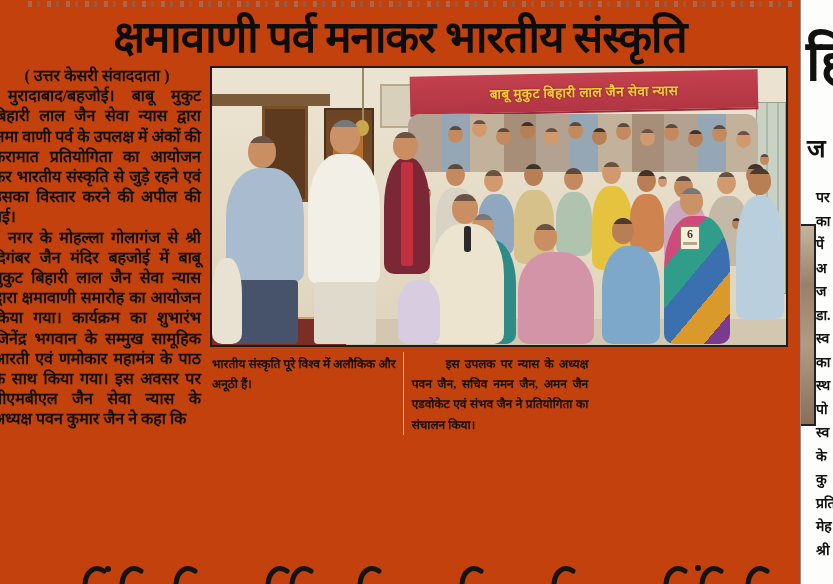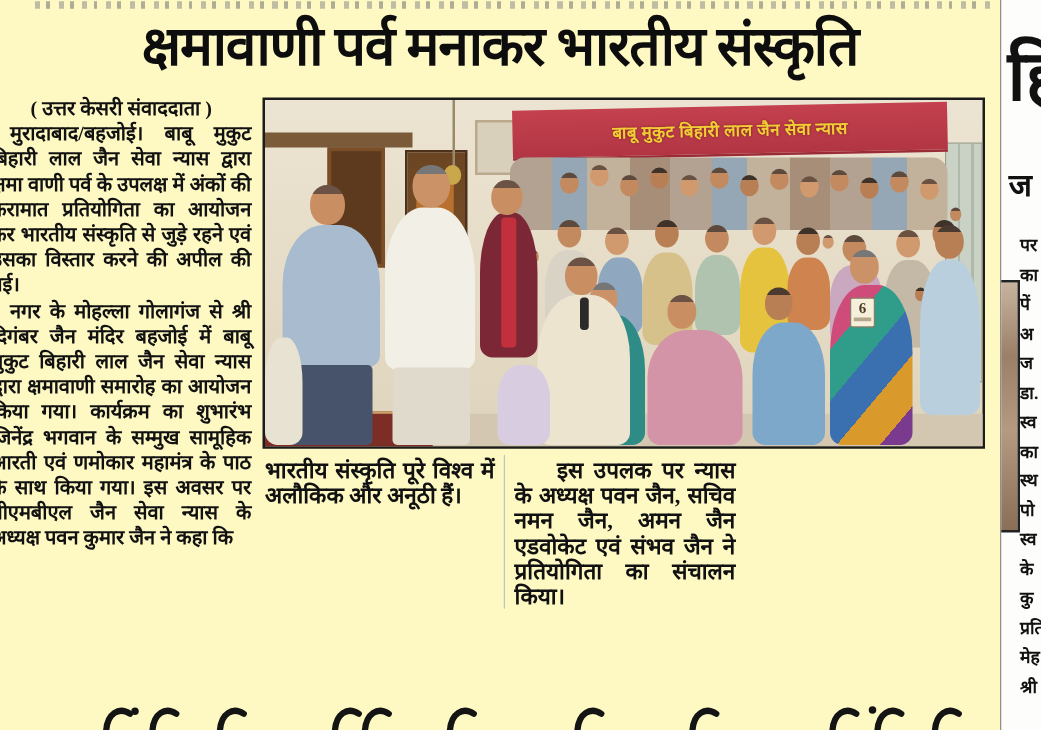--- a/index.html
+++ b/index.html
@@ -1,29 +1,29 @@
 <!DOCTYPE html>
 <html><head>
 <meta charset="utf-8">
 <style>
   * { margin:0; padding:0; box-sizing:border-box; }
   html,body { width:833px; height:584px; }
   body { font-family:"Liberation Serif","DejaVu Serif",serif; color:#111; background:#fff; }
-  .paper { position:relative; width:833px; height:584px; overflow:hidden; background:#fef9c3; }
+  .paper { position:relative; width:833px; height:584px; overflow:hidden; background:#c2410c; }
 
   
   .top-strip { position:absolute; left:28px; top:1px; width:766px; height:6px; opacity:.55;
     background:repeating-linear-gradient(90deg,#8a8a8a 0 4px,transparent 4px 9px,#6f6f6f 9px 12px,transparent 12px 19px); }
 
   .headline { margin-top:13px; width:800px; text-align:center; font-weight:800;
     font-size:44px; line-height:50px; letter-spacing:-1px; color:#0d0d0d; }
   .subheadline { width:800px; text-align:center; font-weight:700; font-size:28px;
     line-height:34px; margin-top:3px; color:#151515; }
 
-  .body-row { display:flex; gap:9px; margin-top:15px; width:800px; }
+  .body-row { display:flex; gap:9px; margin-top:3px; width:800px; }
 
   .leftcol { flex:0 0 208px; margin-left:-7px; font-size:16px; line-height:20.2px;
     text-align:justify; font-weight:600; }
   .byline { text-align:center; font-weight:700; }
   .lp { text-indent:15px; }
 
   .maincol { flex:0 0 578px; }
   .photo { position:relative; width:578px; height:281px; border:2px solid #1c1c1c;
     overflow:hidden; background:linear-gradient(#ece4d2,#e3d9c3 70%,#ded2ba); }
   .abs { position:absolute; }
@@ -32,21 +32,21 @@
     background:linear-gradient(#c4414f,#b23543); transform:rotate(-1.2deg);
     display:flex; align-items:center; justify-content:center;
     color:#f2ce35; font-size:13.5px; font-weight:700; letter-spacing:.4px;
     text-shadow:0 0 2px #7a1f28; border-bottom:2px solid #9c2b38; }
   .team-card { position:absolute; left:468px; top:158px; width:20px; height:24px;
     background:#f6efdc; border:1px solid #8a7f65; border-radius:2px; z-index:9;
     font-size:12px; font-weight:700; text-align:center; line-height:15px; color:#4a3a20; }
   .team-card i { display:block; height:3px; margin:0 2px; background:#b4a88c; }
 
   .bcols { display:flex; margin-top:5px; width:578px; }
-  .bcol { width:33.33%; padding:2px 7px 0 8px; font-size:18px; line-height:20.2px;
+  .bcol { width:33.33%; padding:2px 7px 0 8px; font-size:12px; line-height:20.2px;
     text-align:justify; font-weight:600; border-left:1px solid #c2c2c2; }
   .bcol:first-child { border-left:none; padding-left:2px; }
   .bcol p.cont { text-indent:0; }
   .bcol p.ind { text-indent:34px; }
 
   .rightcol { position:absolute; right:0; top:0; width:33px; height:584px;
     border-left:1px solid #8f8f8f; background:#fdfdfb; overflow:hidden; }
   .rc-head { position:absolute; left:5px; top:20px; font-size:56px; font-weight:800; white-space:nowrap; }
   .rc-sub  { position:absolute; left:6px; top:130px; font-size:25px; font-weight:700; white-space:nowrap; }
   .rc-frags{ position:absolute; left:15px; top:186px; font-size:14px; font-weight:600;

